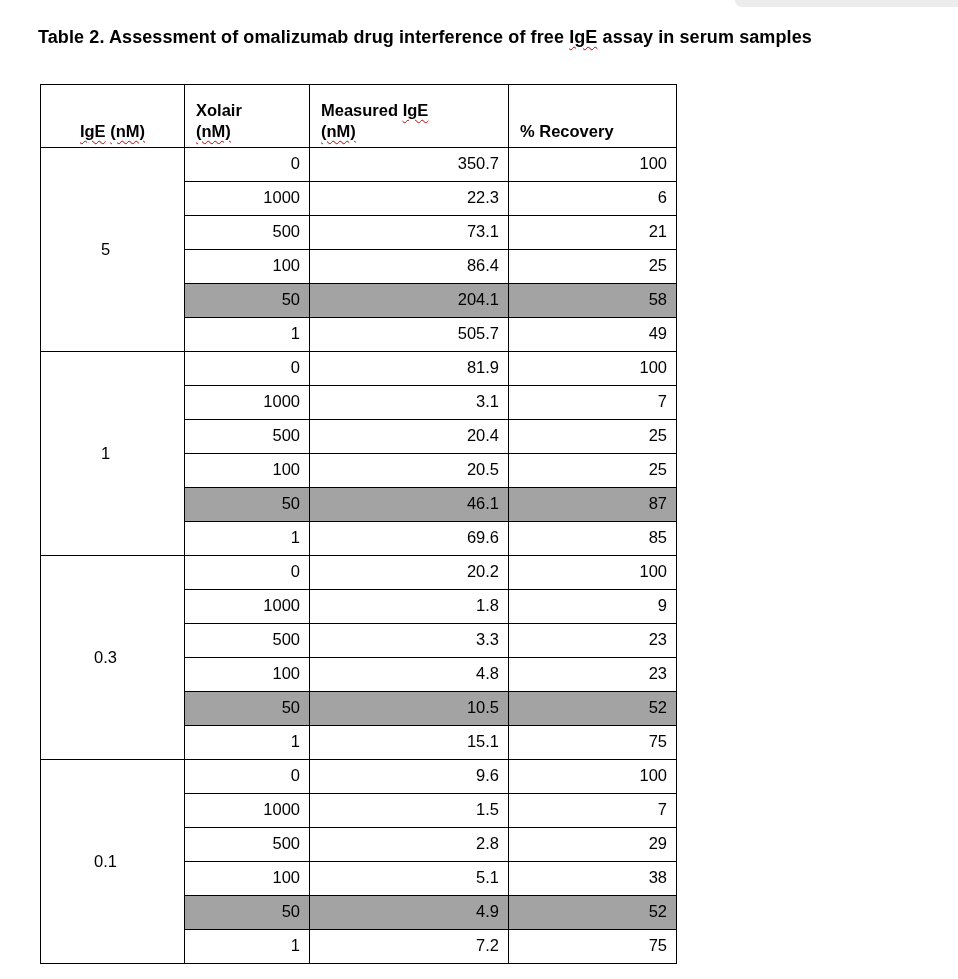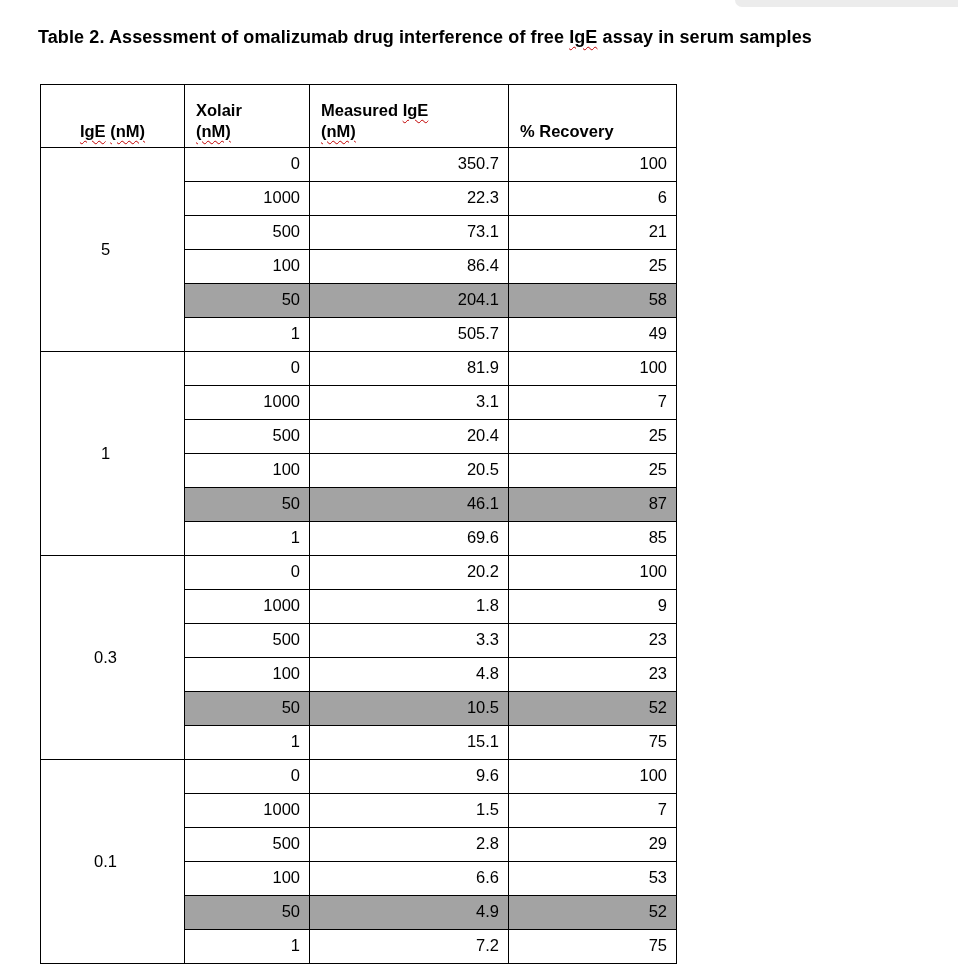--- a/index.html
+++ b/index.html
@@ -222,22 +222,22 @@
       <td class="num">1.5</td>
       <td class="num">7</td>
     </tr>
     <tr>
       <td class="num">500</td>
       <td class="num">2.8</td>
       <td class="num">29</td>
     </tr>
     <tr>
       <td class="num">100</td>
-      <td class="num">6.6</td>
-      <td class="num">53</td>
+      <td class="num">5.1</td>
+      <td class="num">38</td>
     </tr>
     <tr class="shaded-row">
       <td class="num">50</td>
       <td class="num">4.9</td>
       <td class="num">52</td>
     </tr>
     <tr>
       <td class="num">1</td>
       <td class="num">7.2</td>
       <td class="num">75</td>

